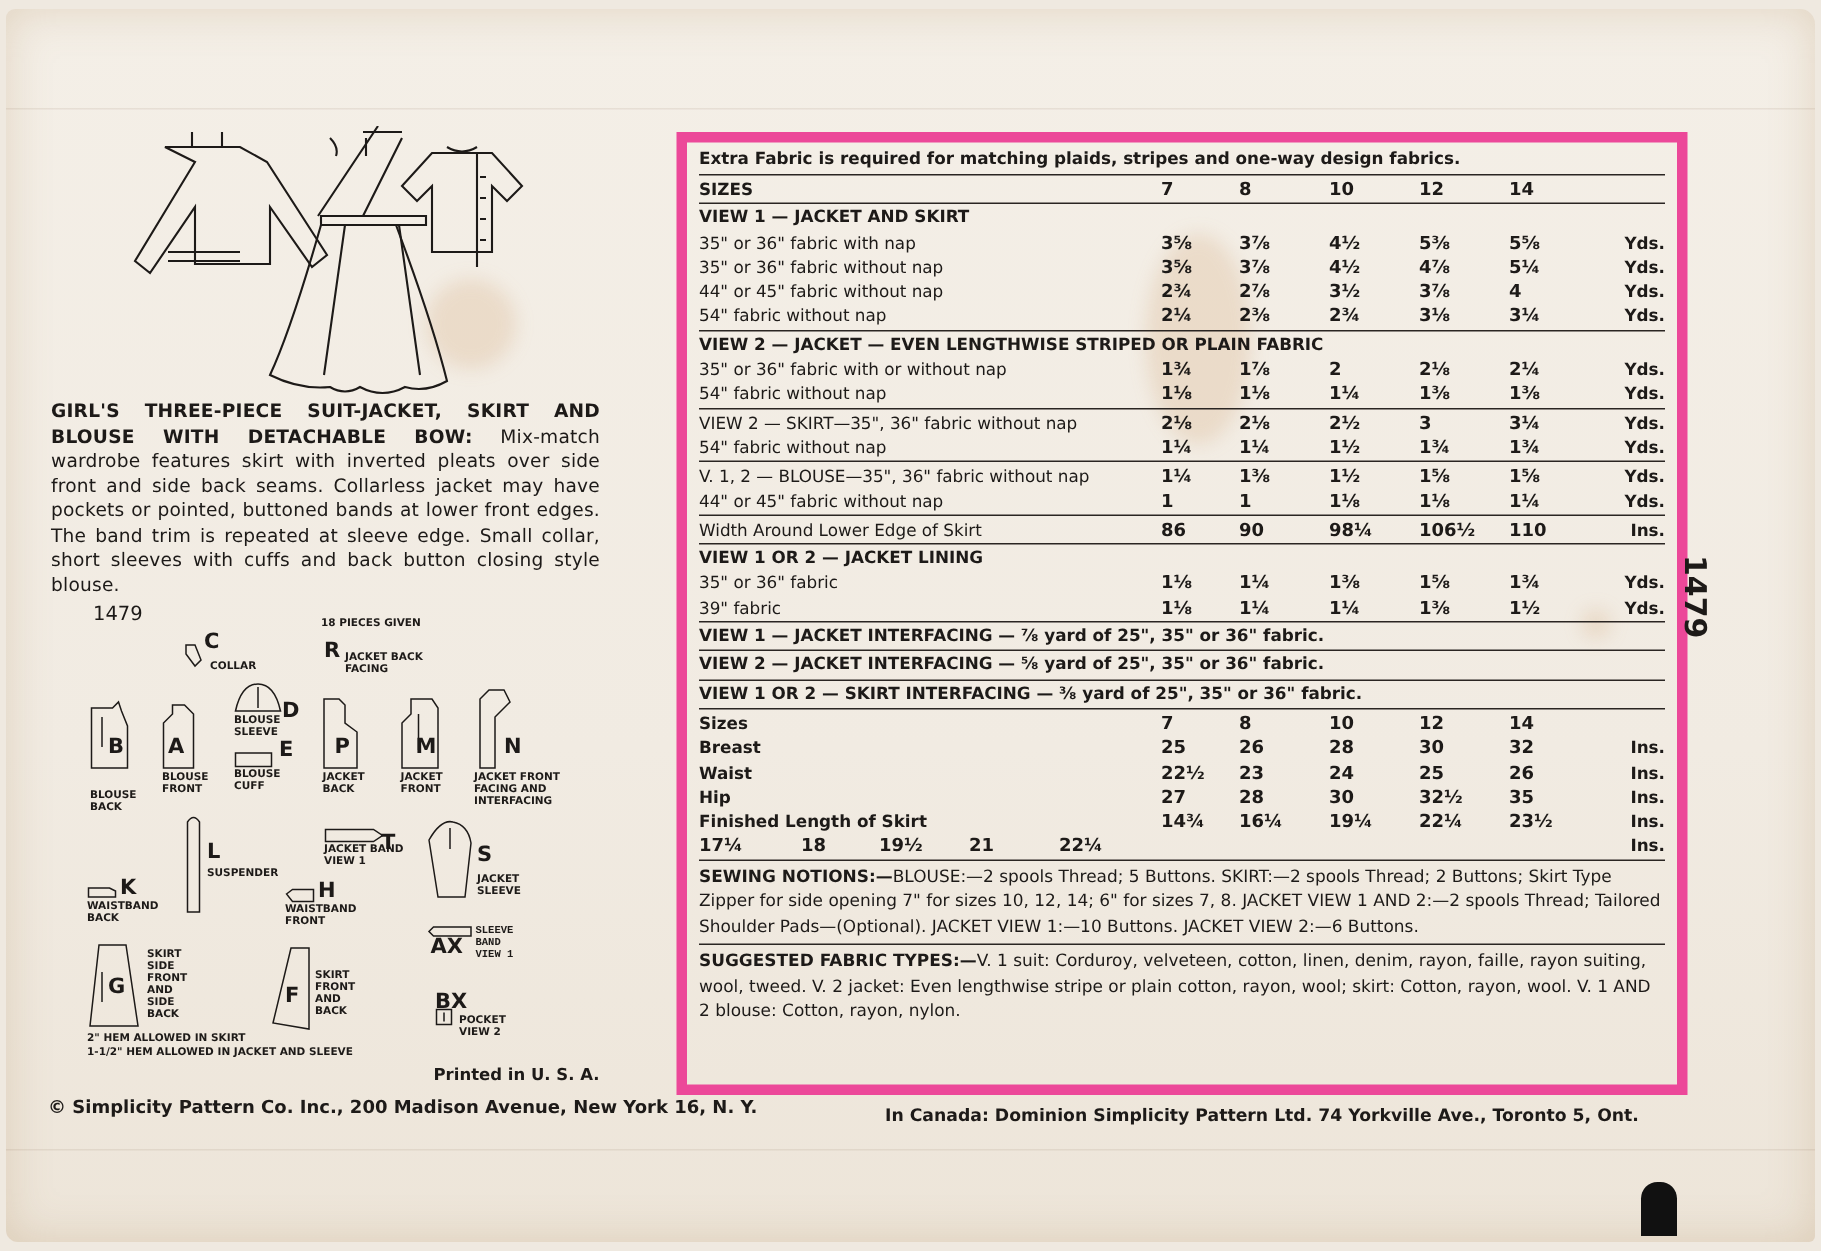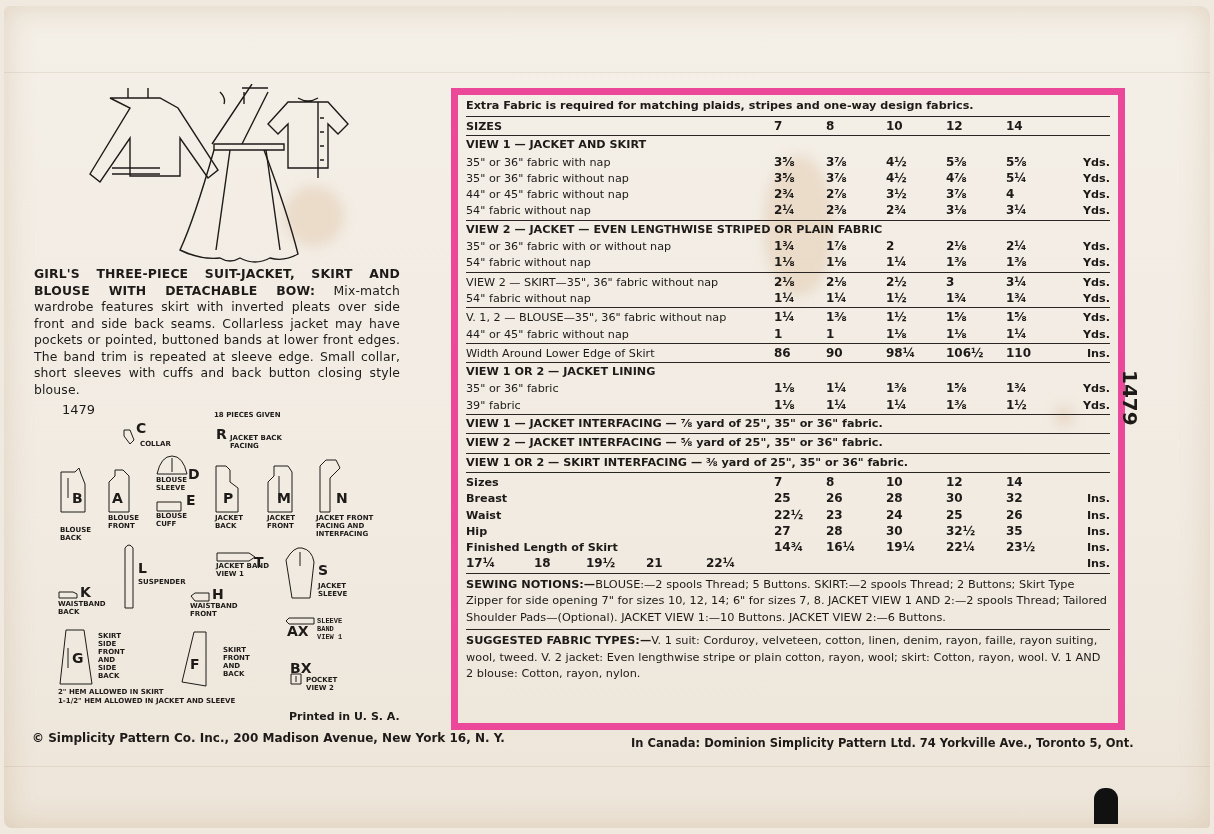--- a/index.html
+++ b/index.html
@@ -24,21 +24,21 @@
     .desc { position: absolute; left: 34px; top: 266px; width: 366px; font-size: 12.4px; line-height: 16.5px; text-align: justify; letter-spacing: 0.15px; }
     .desc b { font-weight: bold; }
     .pattern-num-left { position: absolute; left: 62px; top: 402px; font-size: 13px; }
     .pieces-given { position: absolute; left: 214px; top: 411px; font-size: 7px; font-weight: bold; }
     .piece { position: absolute; font-size: 7px; font-weight: bold; line-height: 8px; text-transform: uppercase; }
     .piece .letter { font-size: 14px; font-weight: bold; }
     .piece svg { display: block; }
     .hem-note { position: absolute; left: 58px; top: 688px; font-size: 7px; font-weight: bold; line-height: 8.5px; }
     .printed { position: absolute; left: 289px; top: 710px; font-size: 11px; font-weight: bold; }
     .copyright { position: absolute; left: 32px; top: 731px; font-size: 12px; font-weight: bold; }
-    .canada { position: absolute; left: 590px; top: 736px; font-size: 11.5px; font-weight: bold; margin-left: 41px; }
+    .canada { position: absolute; left: 590px; top: 736px; font-size: 11.5px; font-weight: bold; }
 
     
     .yard-box {
       position: absolute; left: 451px; top: 88px; width: 674px; height: 642px;
       border: 7px solid #ec4899;
       font-size: 11.2px;
       padding: 0 8px;
     }
     .row { display: flex; align-items: baseline; height: 16.3px; line-height: 16.3px; white-space: nowrap; }
     .row .lbl { flex: 0 0 300px; overflow: visible; }
@@ -204,21 +204,21 @@
       <path d="M8,2 h18 l8,54 h-32 z M10,20 v20"></path>
     </svg>
   <span class="letter" style="position:absolute;left:14px;top:26px;">G</span>
   <span style="position:absolute;left:40px;top:4px;width:30px;">SKIRT SIDE FRONT AND SIDE BACK</span>
 </div>
 <div class="piece" style="left:180px;top:630px;width:70px;">
   <svg width="28" height="58" viewBox="0 0 28 58" stroke="#1d1a18" fill="none">
       <path d="M14,2 h12 v54 l-24,-4 z"></path>
     </svg>
   <span class="letter" style="position:absolute;left:10px;top:30px;">F</span>
-  <span style="position:absolute;left:43px;top:16px;width:30px;">SKIRT FRONT AND BACK</span>
+  <span style="position:absolute;left:30px;top:16px;width:30px;">SKIRT FRONT AND BACK</span>
 </div>
 <div class="piece" style="left:290px;top:664px;width:70px;">
   <span class="letter">BX</span>
   <svg width="12" height="12" viewBox="0 0 12 12" stroke="#1d1a18" fill="none" style="margin-top:-2px;">
       <path d="M1,1 h10 v10 h-10 z M6,3 v6"></path>
     </svg>
   <span style="position:absolute;left:16px;top:12px;width:40px;">POCKET VIEW 2</span>
 </div>
 
 <div class="hem-note">

